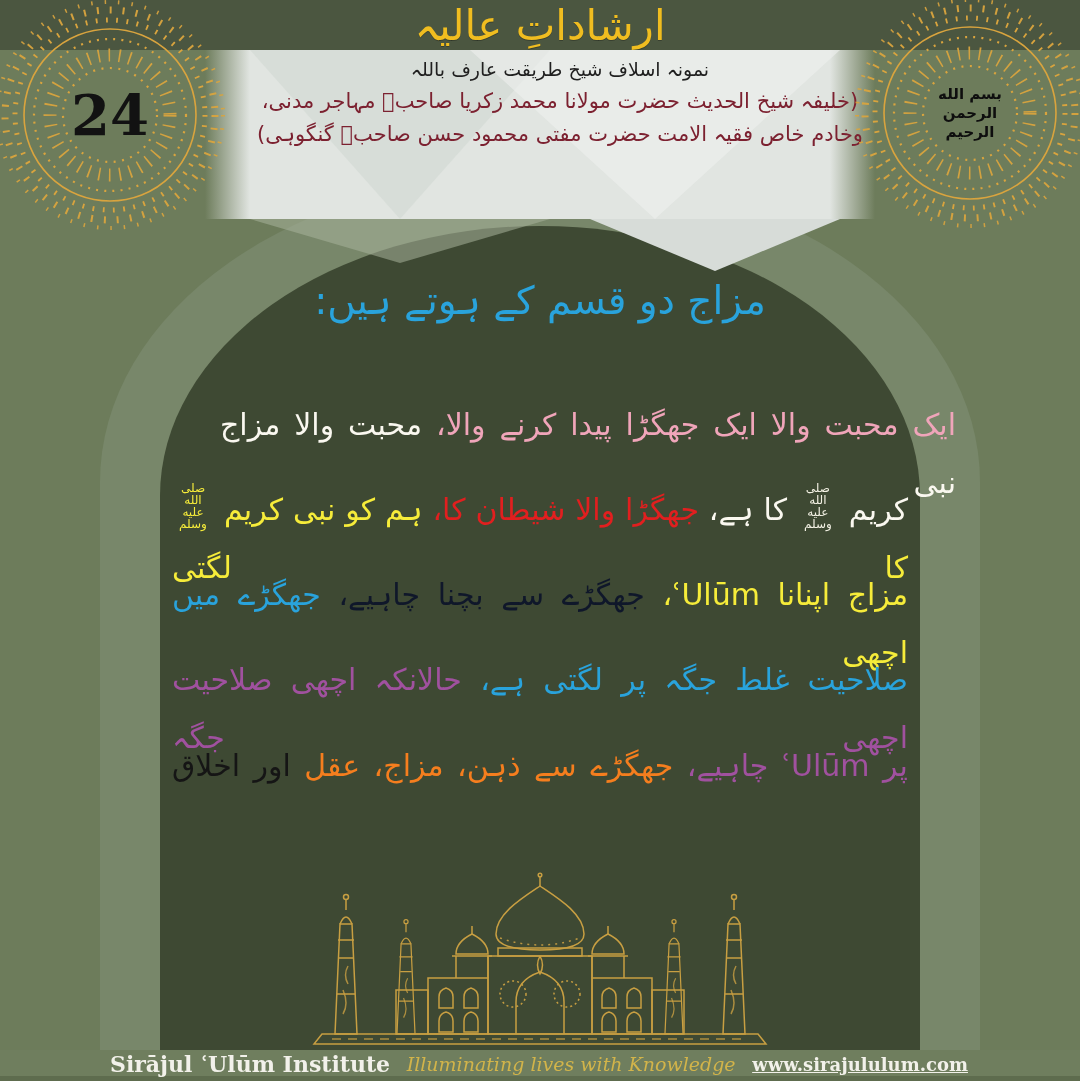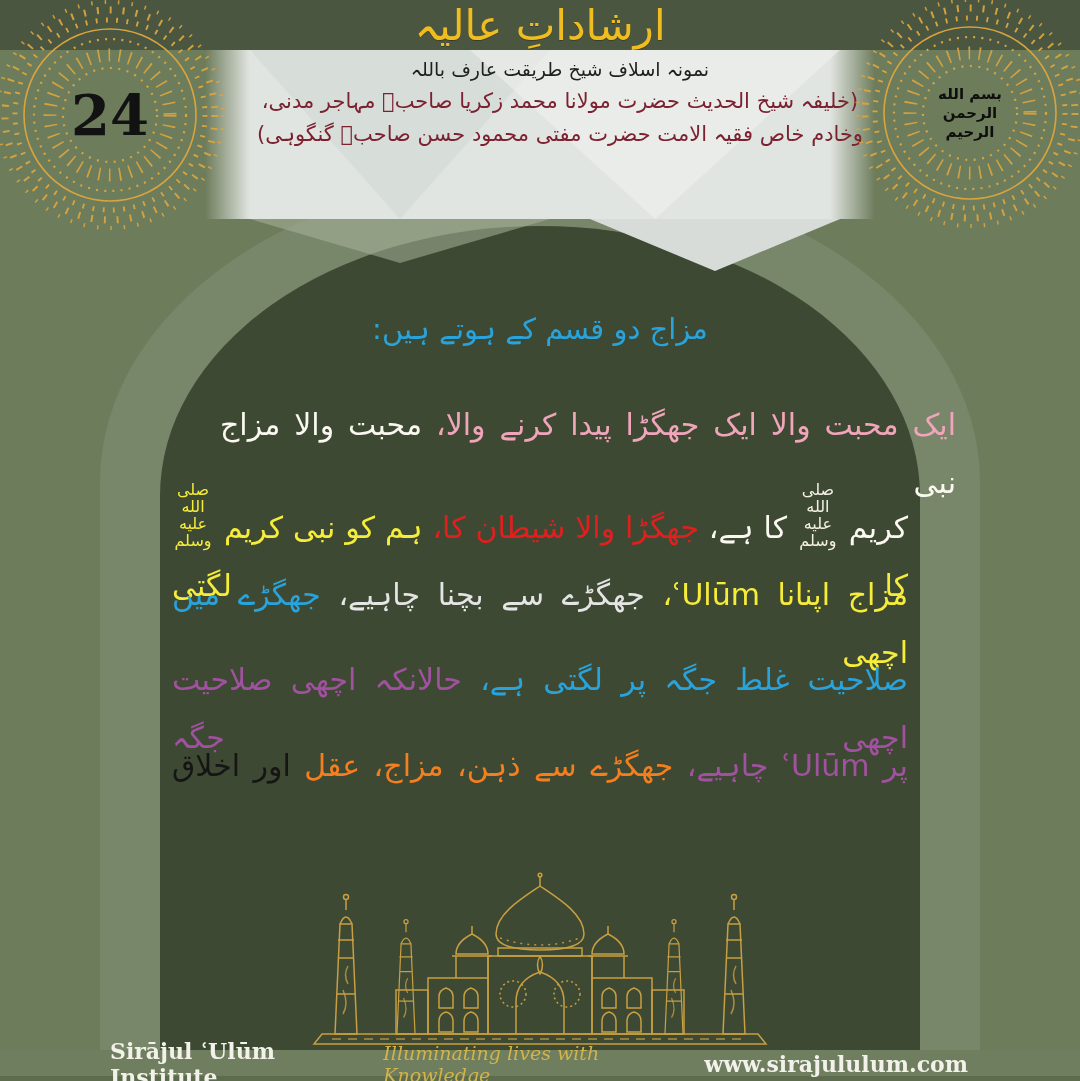--- a/index.html
+++ b/index.html
@@ -41,36 +41,36 @@
   .mandala-right{left:852px;top:-5px;}
   .mandala svg{position:absolute;left:0;top:0;}
   .center-label{position:absolute;inset:0;display:flex;align-items:center;justify-content:center;}
   .badge-number{font-family:"DejaVu Serif",serif;font-weight:bold;font-size:56px;color:#121212;}
   .bismillah{width:104px;font-size:15px;line-height:19px;font-weight:bold;color:#0e0e0e;
              direction:rtl;text-align:center;}
 
   
   .qline{position:absolute;left:172px;width:736px;height:64px;direction:rtl;font-size:30px;
          line-height:58px;text-align:justify;text-align-last:justify;color:#faf8f0;}
-  .q-heading{top:300px;text-align:center;text-align-last:center;font-size:29px;}
+  .q-heading{top:272px;text-align:center;text-align-last:center;font-size:39px;}
   .ql1{top:396px;margin-left:48px;} .ql2{top:481px;} .ql3{top:566px;} .ql4{top:651px;} .ql5{top:737px;}
   .ql6{top:824px;text-align:right;text-align-last:right;}
-  .saw{display:inline-block;width:42px;font-size:16px;line-height:17px;text-align:center;
+  .saw{display:inline-block;width:42px;font-size:12px;line-height:12px;text-align:center;
        text-align-last:center;vertical-align:-8px;white-space:normal;}
 
   
   .mosque{position:absolute;left:300px;top:872px;width:480px;height:180px;}
 
   
   .footer{position:absolute;left:0;top:1050px;width:1080px;height:31px;box-sizing:border-box;
           background:linear-gradient(#6f7e5e 0 26px,#5e6c4e 26px);
           display:flex;align-items:center;justify-content:space-between;padding:0 112px 3px 110px;}
   .f-inst{font-family:"DejaVu Serif",serif;font-weight:bold;font-size:22px;color:#f2f1ea;}
   .f-tag{font-family:"DejaVu Serif",serif;font-style:italic;font-size:19px;color:#d2b44a;}
-  .f-url{font-family:"DejaVu Serif",serif;font-weight:bold;font-size:22px;color:#f2f1ea;}
+  .f-url{font-family:"DejaVu Serif",serif;font-weight:bold;font-size:18px;color:#f2f1ea;text-decoration:underline;}
 </style>
 </head>
 <body>
 
 <div class="page">
 
   <div class="titlebar">
     <div class="main-title">ارشاداتِ عالیہ</div>
   </div>
 
@@ -136,21 +136,21 @@
     <span class="saw" style="color:#f3f1e4">صلى الله عليه وسلم</span>
     <span style="color:#faf8f0">کا ہے،</span>
     <span style="color:#e11f1f">جھگڑا والا شیطان کا،</span>
     <span style="color:#f6ec3a">ہم کو نبی کریم</span>
     <span class="saw" style="color:#f6ec3a">صلى الله عليه وسلم</span>
     <span style="color:#f6ec3a">کا لگتی</span>
   </div>
 
   <div class="qline ql3">
     <span style="color:#f6ec3a">مزاج اپنانا ʿUlūm،</span>
-    <span style="color:#e5e5e5">جھگڑے سے بچنا چاہیے،</span>
+    <span style="color:#0f172a">جھگڑے سے بچنا چاہیے،</span>
     <span style="color:#29a3dc">جھگڑے میں</span>
     <span style="color:#f6ec3a">اچھی</span>
   </div>
 
   <div class="qline ql4">
     <span style="color:#29a3dc">صلاحیت غلط جگہ پر لگتی ہے،</span>
     <span style="color:#a0519f">حالانکہ اچھی صلاحیت اچھی جگہ</span>
   </div>
 
   <div class="qline ql5">

